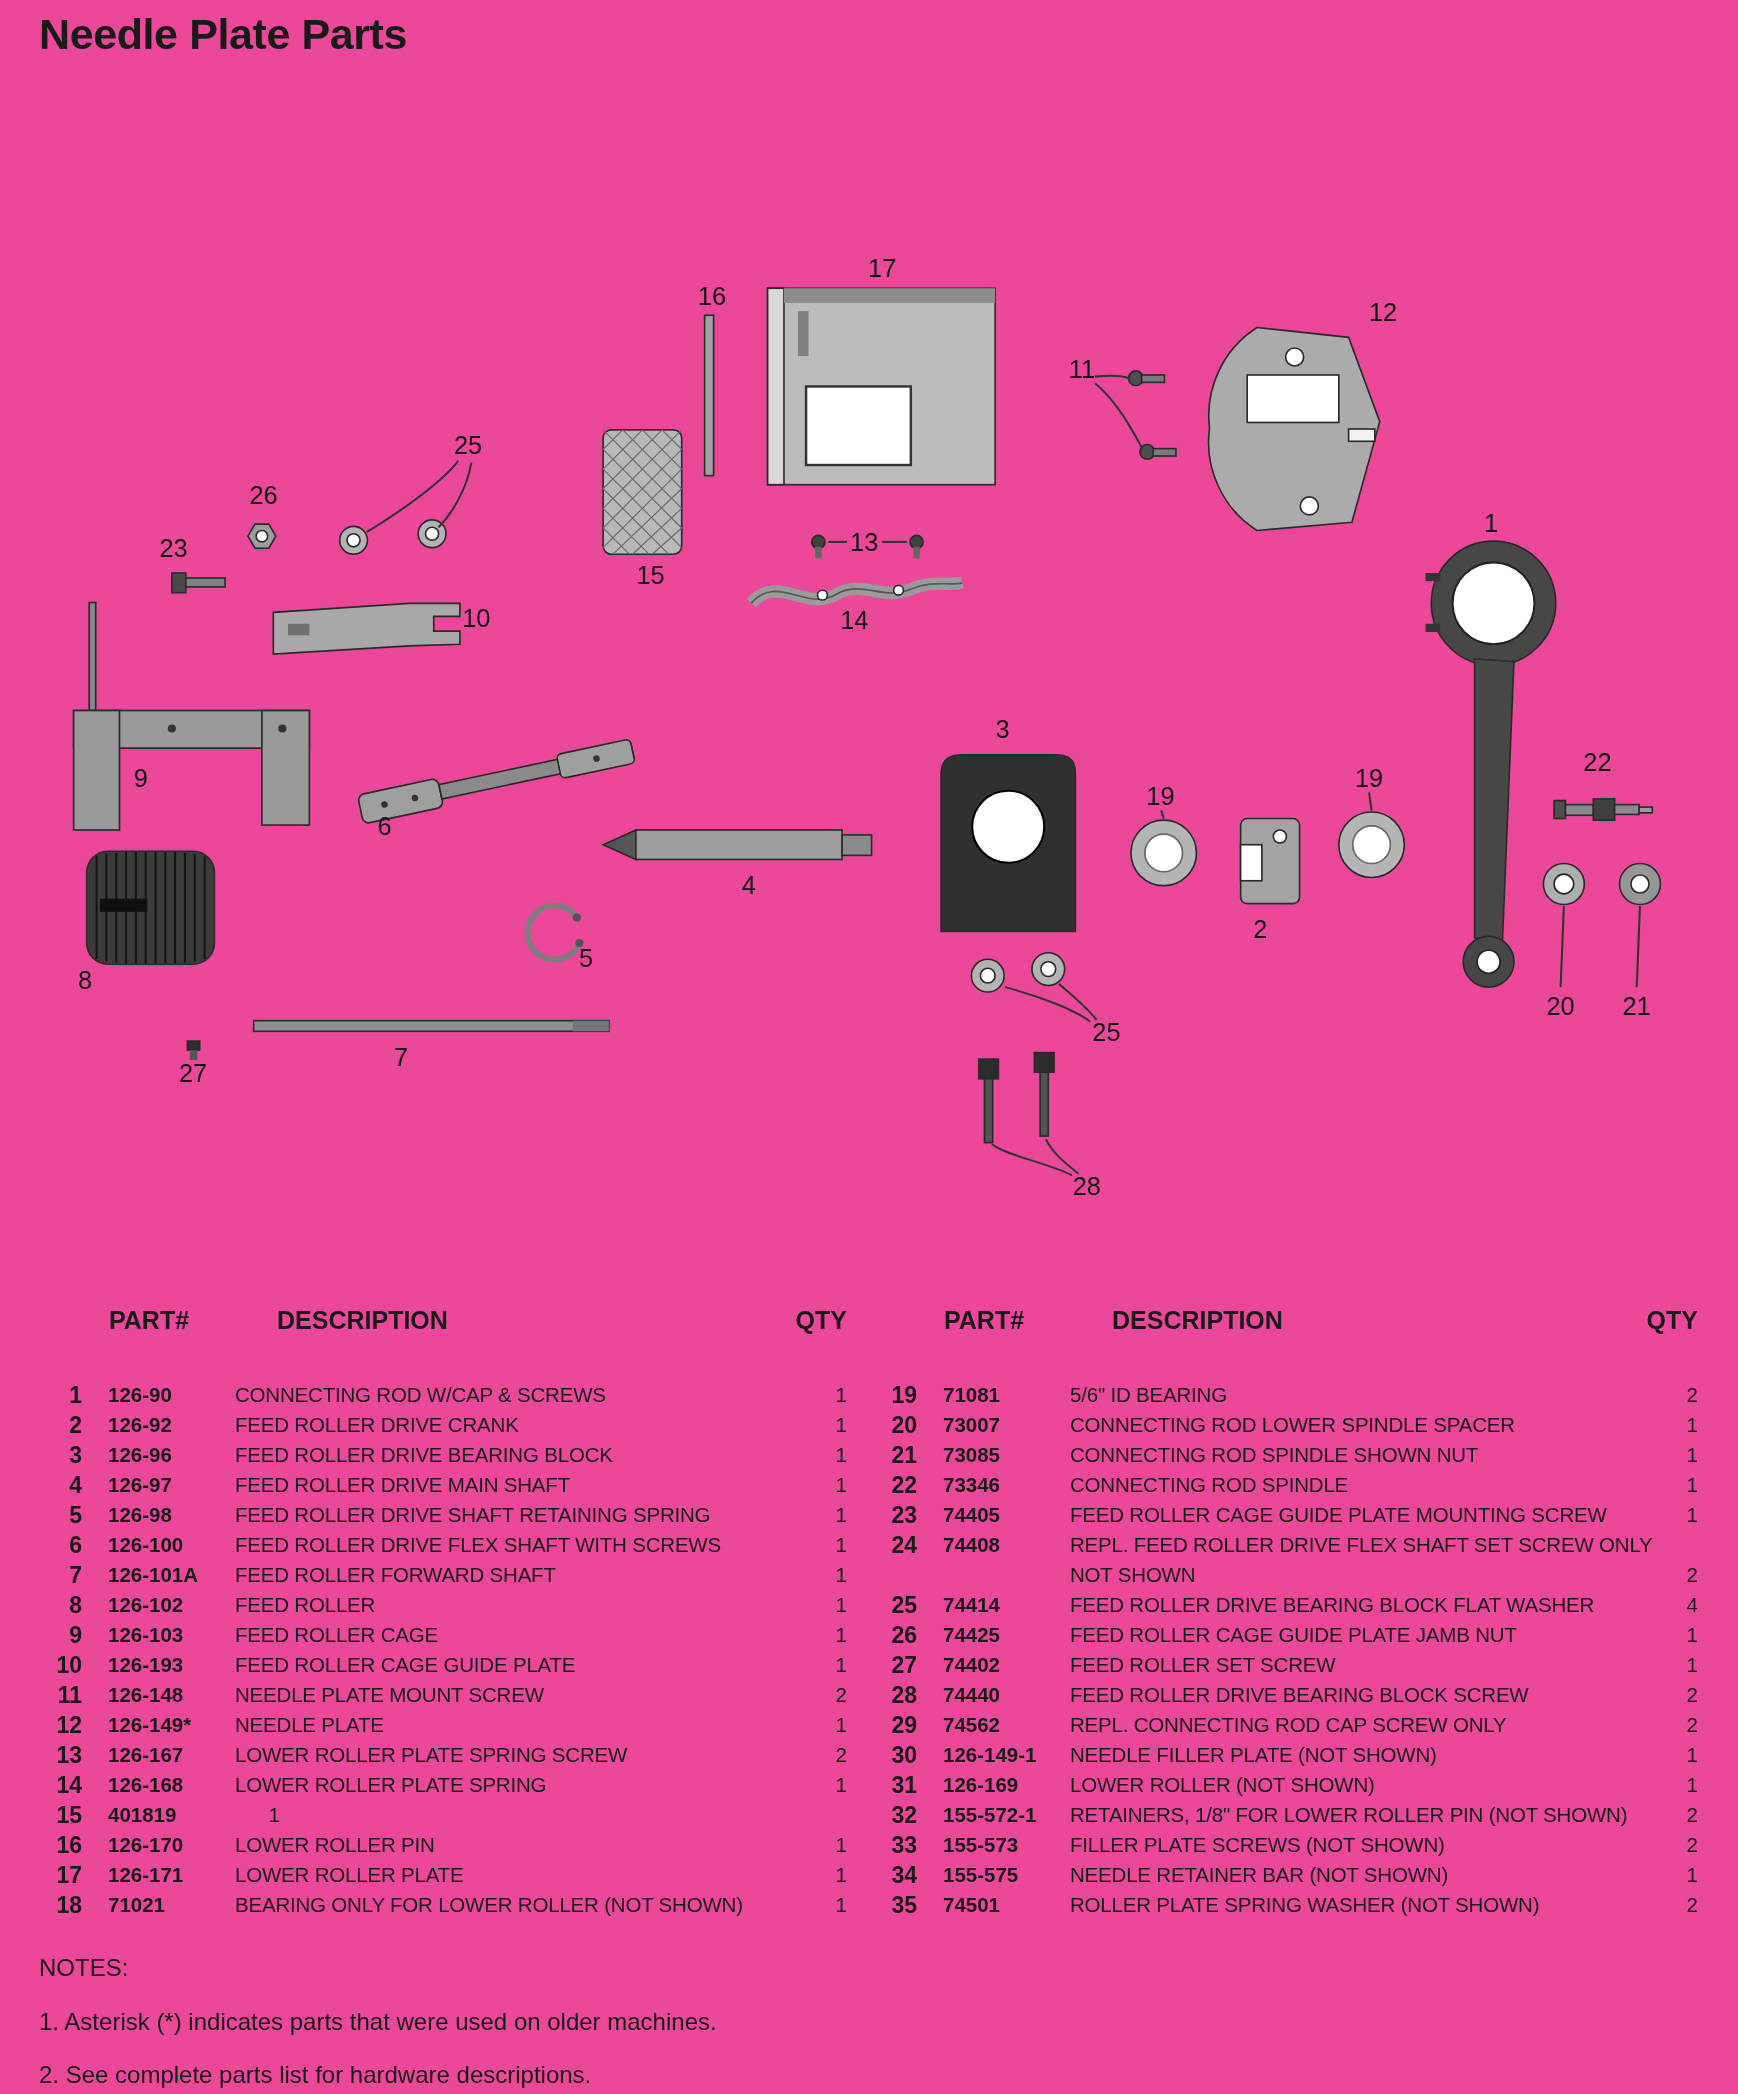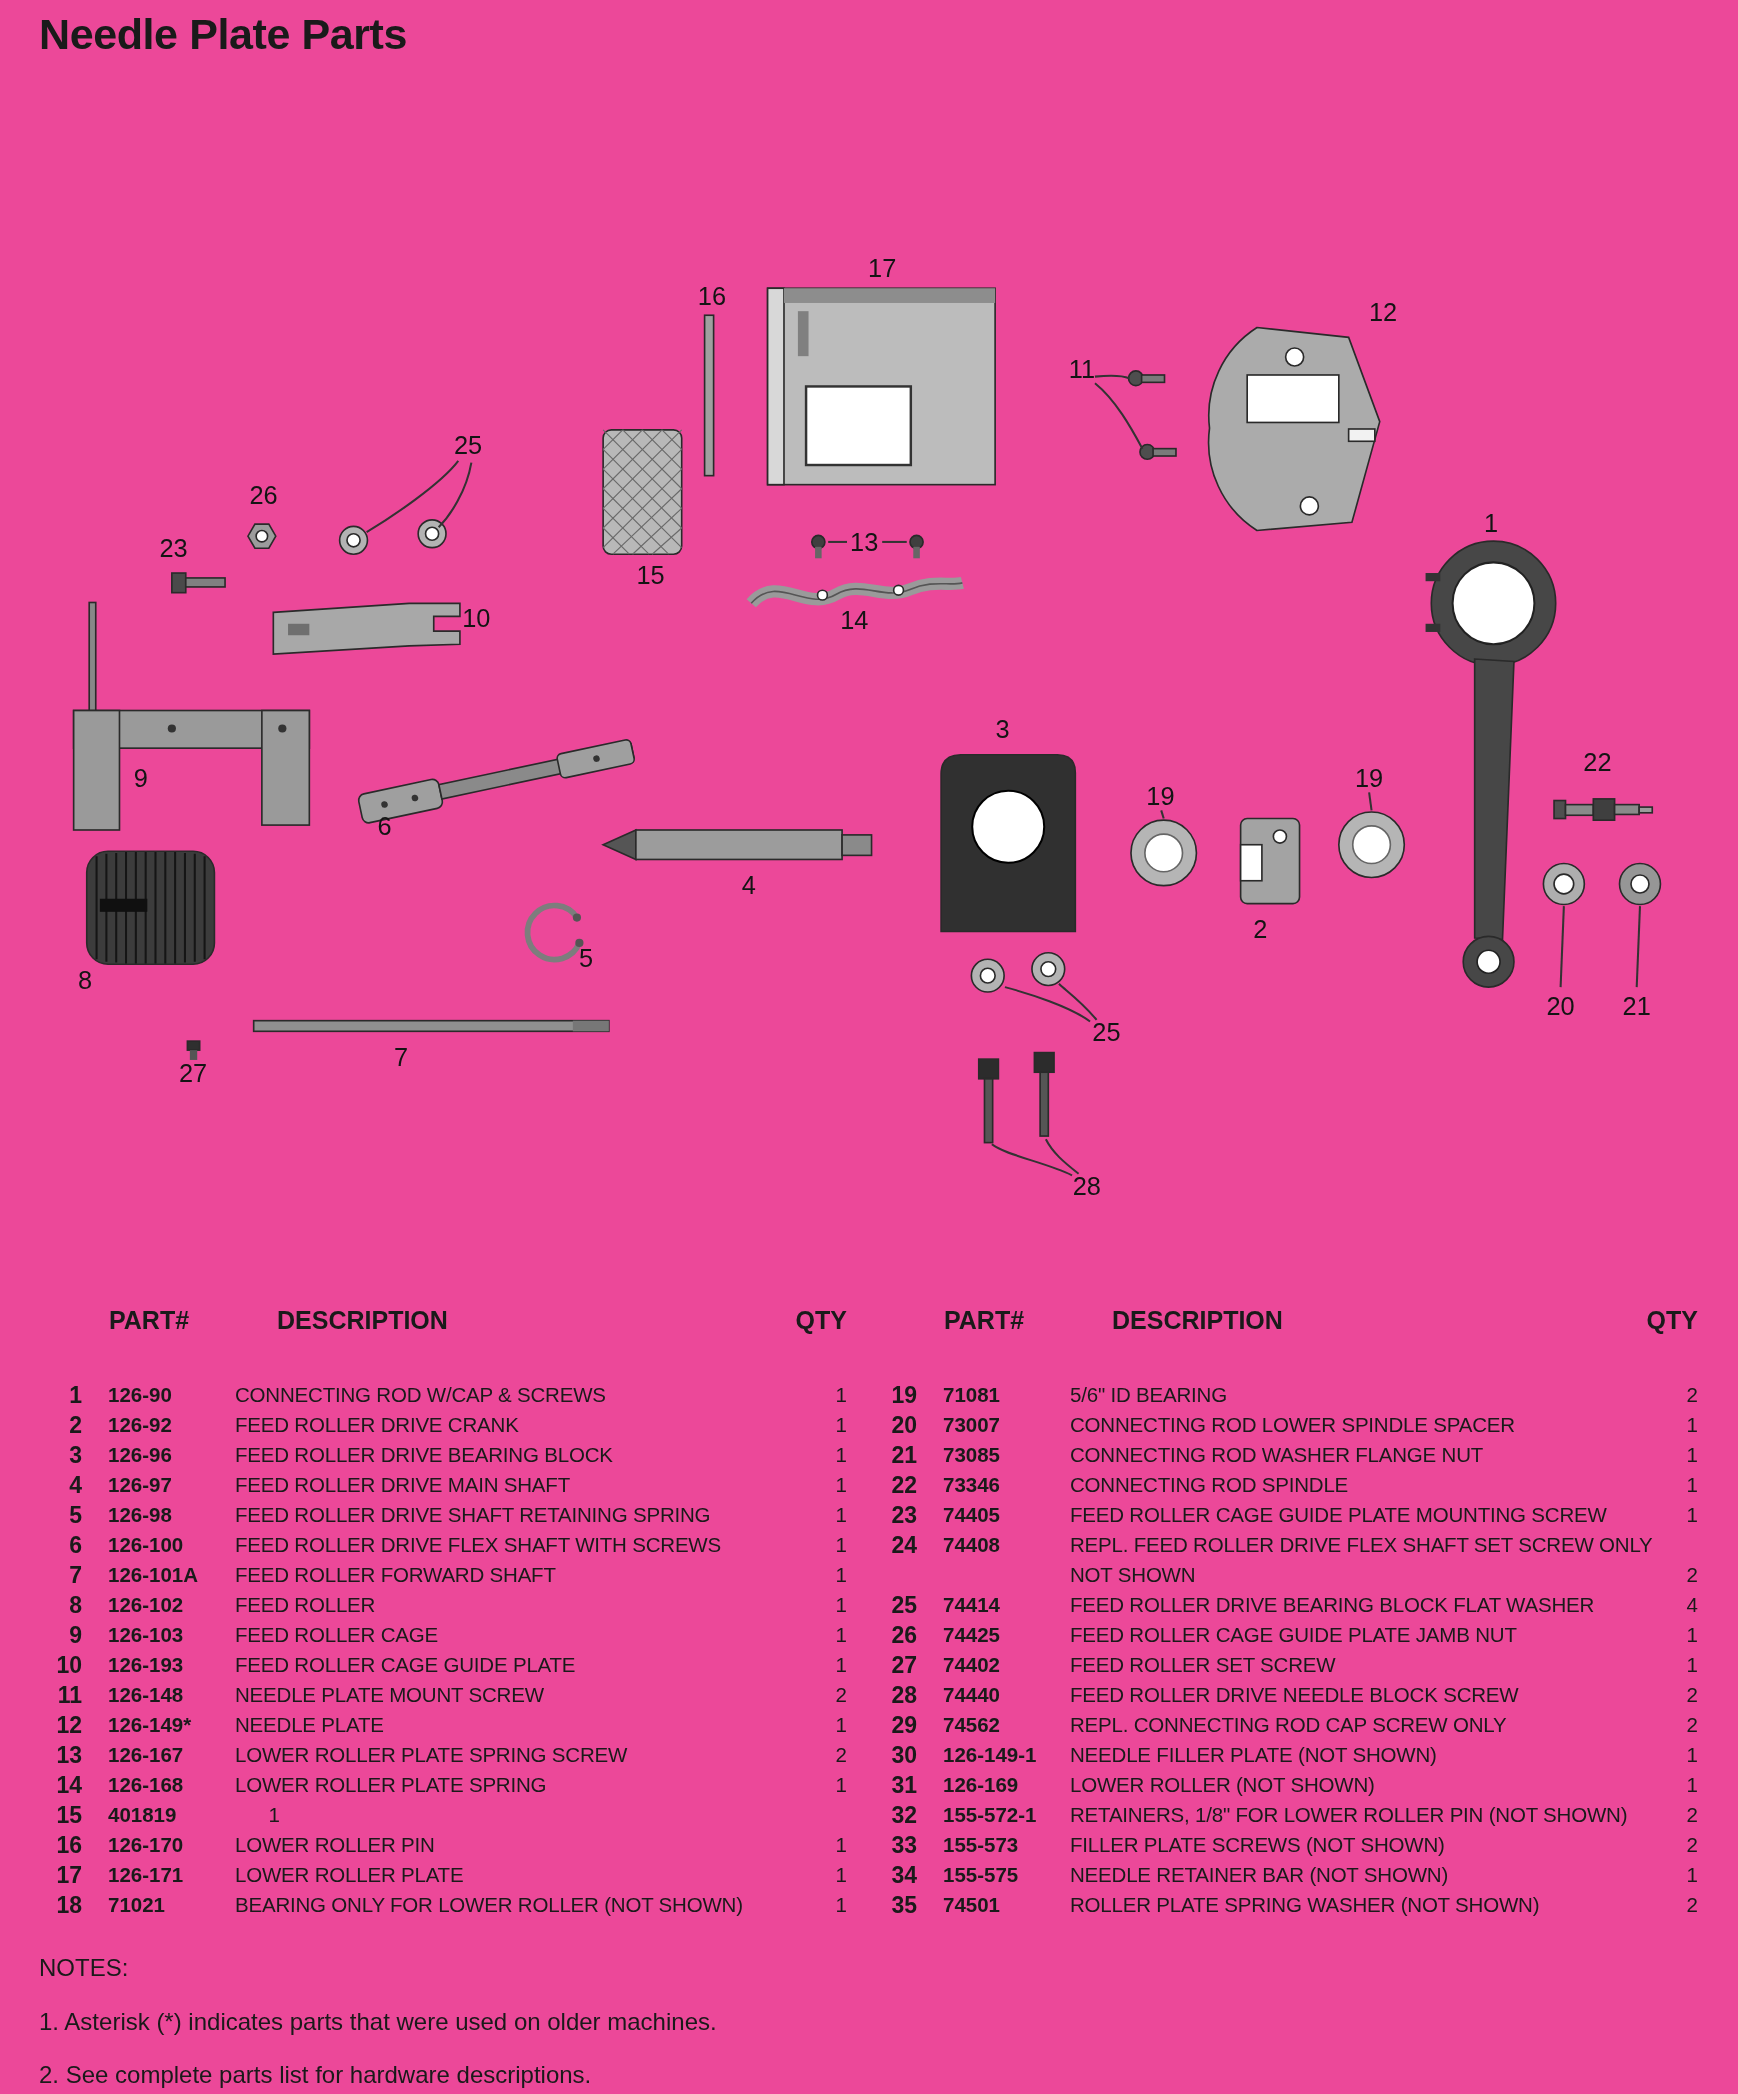--- a/index.html
+++ b/index.html
@@ -398,21 +398,21 @@
   </div>
           <div class="prow">
     <span class="c-num">20</span>
     <span class="c-part">73007</span>
     <span class="c-desc">CONNECTING ROD LOWER SPINDLE SPACER</span>
     <span class="c-qty">1</span>
   </div>
           <div class="prow">
     <span class="c-num">21</span>
     <span class="c-part">73085</span>
-    <span class="c-desc">CONNECTING ROD WASHER FLANGE NUT</span>
+    <span class="c-desc">CONNECTING ROD SPINDLE SHOWN NUT</span>
     <span class="c-qty">1</span>
   </div>
           <div class="prow">
     <span class="c-num">22</span>
     <span class="c-part">73346</span>
     <span class="c-desc">CONNECTING ROD SPINDLE</span>
     <span class="c-qty">1</span>
   </div>
           <div class="prow">
     <span class="c-num">23</span>
@@ -440,21 +440,21 @@
   </div>
           <div class="prow">
     <span class="c-num">27</span>
     <span class="c-part">74402</span>
     <span class="c-desc">FEED ROLLER SET SCREW</span>
     <span class="c-qty">1</span>
   </div>
           <div class="prow">
     <span class="c-num">28</span>
     <span class="c-part">74440</span>
-    <span class="c-desc">FEED ROLLER DRIVE NEEDLE BLOCK SCREW</span>
+    <span class="c-desc">FEED ROLLER DRIVE BEARING BLOCK SCREW</span>
     <span class="c-qty">2</span>
   </div>
           <div class="prow">
     <span class="c-num">29</span>
     <span class="c-part">74562</span>
     <span class="c-desc">REPL. CONNECTING ROD CAP SCREW ONLY</span>
     <span class="c-qty">2</span>
   </div>
           <div class="prow">
     <span class="c-num">30</span>

